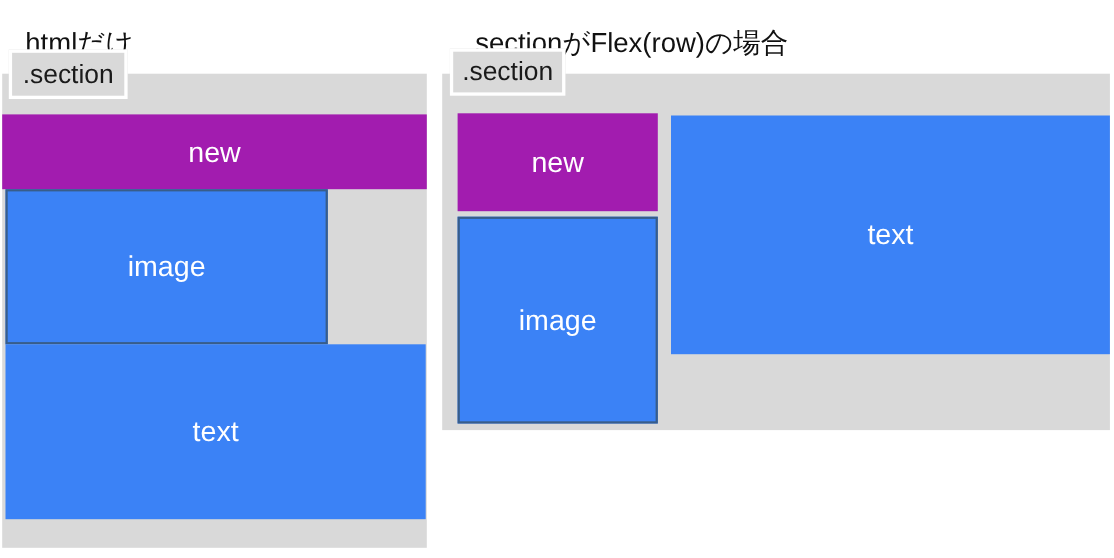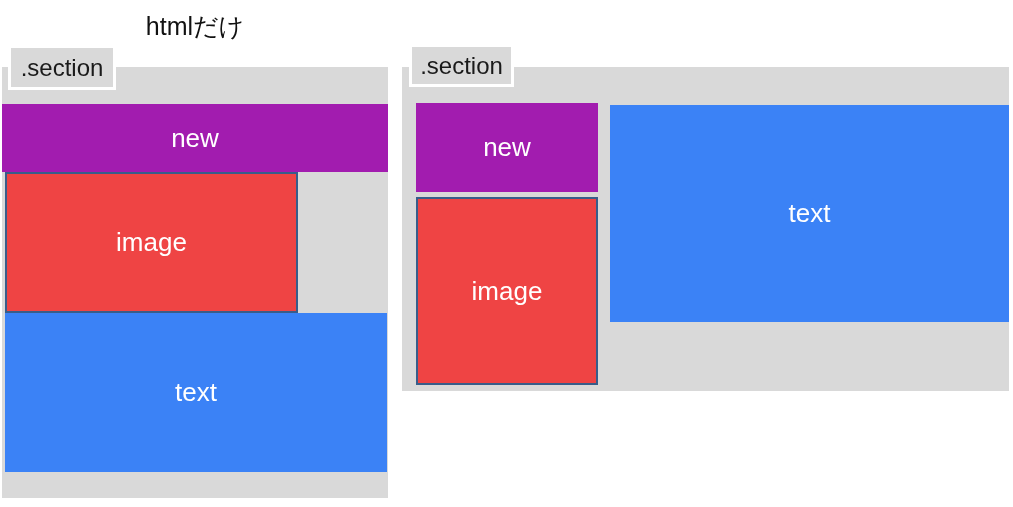--- a/index.html
+++ b/index.html
@@ -7,26 +7,27 @@
     width: 1013px; height: 507px;
     background: #ffffff;
     font-family: "Liberation Sans", "DejaVu Sans", sans-serif;
     overflow: hidden;
     position: relative;
   }
   .canvas { position: absolute; left: 0; top: 0; width: 1013px; height: 507px; }
 
   .panel-title {
     position: absolute;
-    top: 10px;
-    text-align: center;
+    top: 22px;
+    text-align: left;
     font-size: 25px;
     color: #111111;
     letter-spacing: 0px;
     white-space: nowrap;
+    padding-left: 23px;
   }
   #title-left  { left: 0px;   width: 390px; }
   #title-right { left: 402px; width: 607px; }
 
   .section {
     position: absolute;
     background: #d9d9d9;
     text-decoration: underline;
   }
   #section-left  { left: 2px;   top: 67px; width: 386px; height: 431px; }
@@ -48,21 +49,21 @@
 
   .box {
     position: absolute;
     display: flex;
     align-items: center;
     justify-content: center;
     font-size: 26px;
     color: #ffffff;
   }
   .box-new   { background: #a21caf; }
-  .box-image { background: #ef4444; border: 2px solid #385d8a; }
+  .box-image { background: #3b82f6; border: 2px solid #385d8a; }
   .box-text  { background: #3b82f6; }
 
   
   #left-new   { left: 0px; top: 37px;  width: 386px; height: 68px;  }
   #left-image { left: 3px; top: 105px; width: 293px; height: 141px; }
   #left-text  { left: 3px; top: 246px; width: 382px; height: 159px; }
 
   
   #right-new   { left: 14px;  top: 36px;  width: 182px; height: 89px;  }
   #right-image { left: 14px;  top: 130px; width: 182px; height: 188px; }
@@ -79,20 +80,21 @@
 
     <div class="section-label" id="label-left">.section</div>
 
     <div class="box box-new" id="left-new">new</div>
 
     <div class="box box-image" id="left-image">image</div>
 
     <div class="box box-text" id="left-text">text</div>
   </div>
 
+  <div class="panel-title" id="title-right">.sectionがFlex(row)の場合</div>
 
   <div class="section" id="section-right">
 
     <div class="section-label" id="label-right">.section</div>
 
     <div class="box box-new" id="right-new">new</div>
 
     <div class="box box-image" id="right-image">image</div>
 
     <div class="box box-text" id="right-text">text</div>

